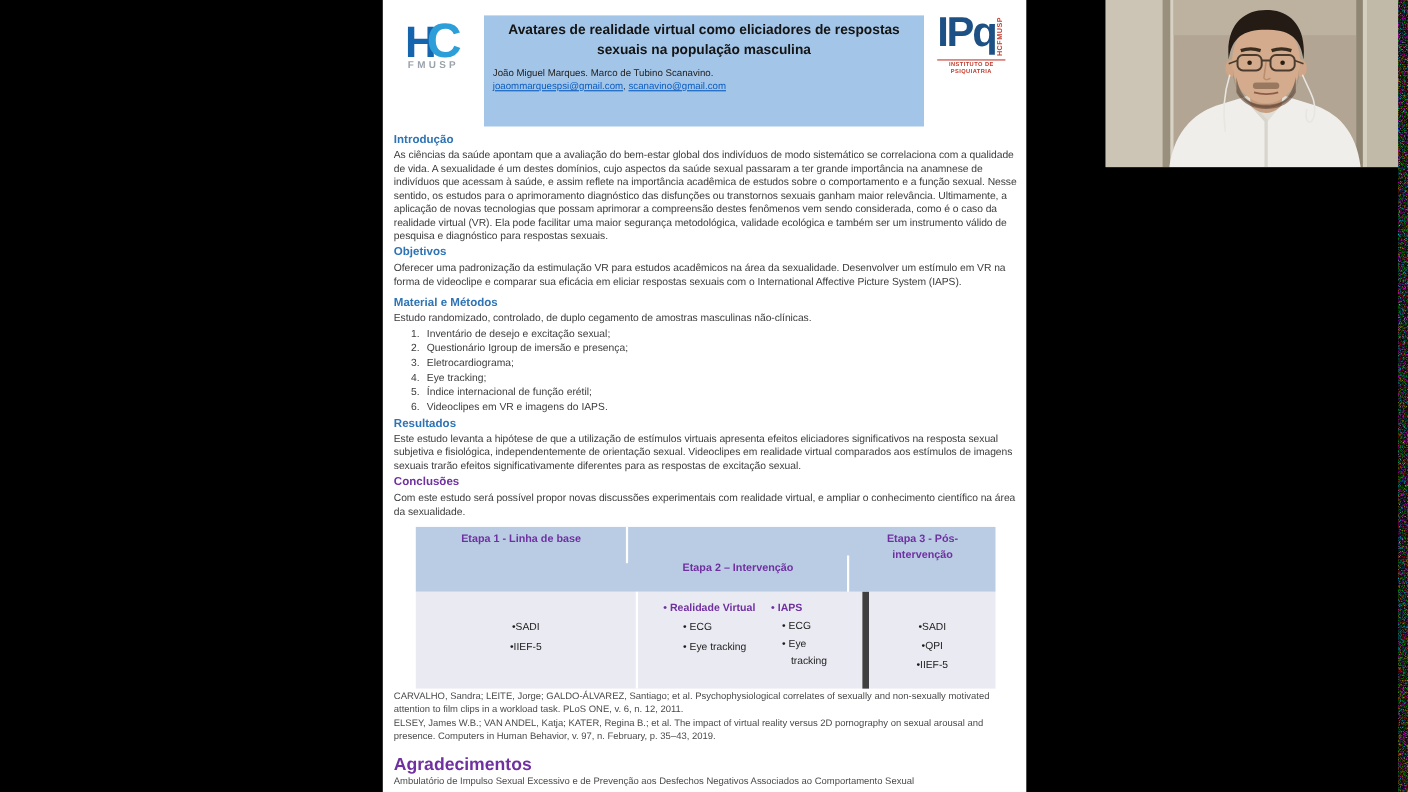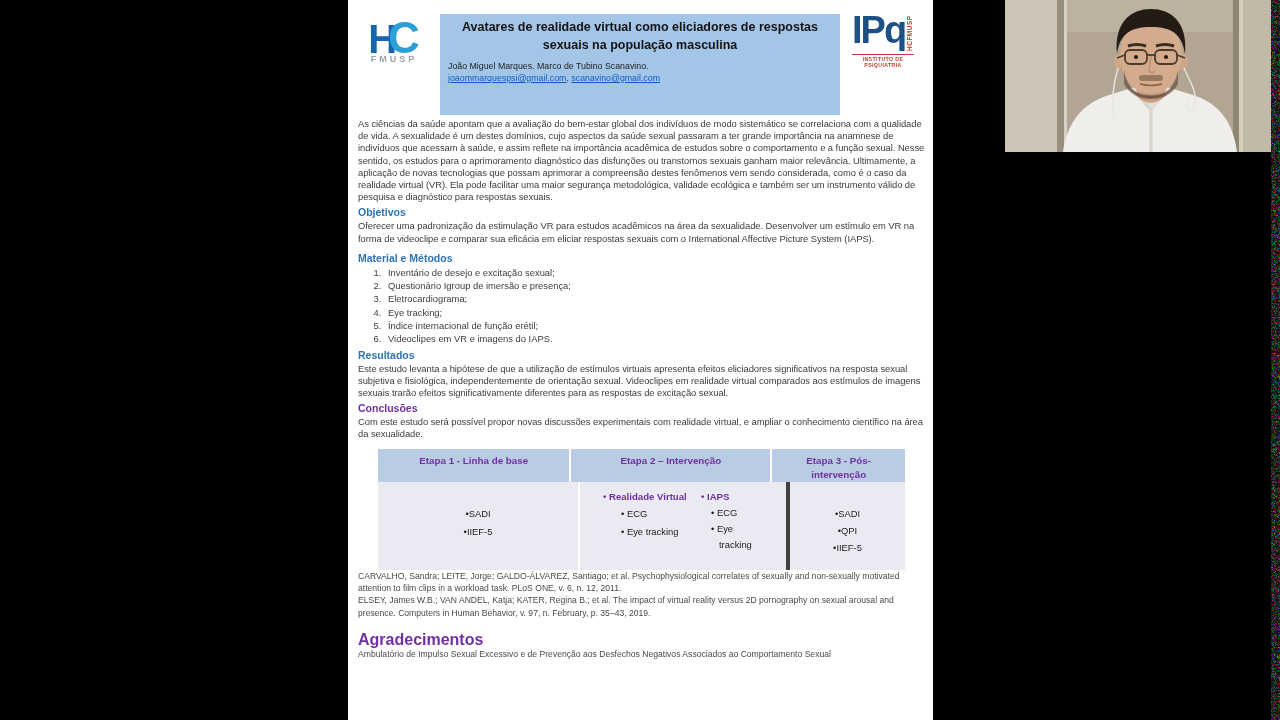--- a/index.html
+++ b/index.html
@@ -40,27 +40,27 @@
   .body-text{font-size:9.4px;line-height:12.2px;letter-spacing:-0.05px;color:#3c3c3c;text-align:left;}
   .mm-heading{margin-top:7px;}
   ol.methods{margin:1px 0 0 4px;padding-left:22px;font-size:9.4px;line-height:13.3px;color:#3c3c3c;}
   ol.methods li{padding-left:4px;}
   
   .etable{margin:8px 0 0 20px;width:527px;font-size:9.4px;}
   .et-head{display:flex;background:var(--table-header-bg,#B9CCE4);}
   .et-hcell{box-sizing:border-box;text-align:center;font-weight:bold;color:var(--heading-purple,#7030A0);
     font-size:9.8px;line-height:14px;padding:5px 18px 3px;height:33px;}
   .et-h1{width:202px;border-right:2px solid #fff;}
-  .et-h2{width:210px;border-right:2px solid #fff;}
+  .et-h2{width:210px;border-right:2px solid #fff;margin-top:26px;}
   .et-h3{width:138px;}
   .et-body{display:flex;background:var(--table-body-bg,#EAEAF3);min-height:88px;}
   .et-bcell{box-sizing:border-box;}
   .et-b1{width:202px;border-right:2px solid #fff;text-align:center;padding-top:23px;line-height:18px;color:#1c1c1c;}
   .et-b2a{width:115px;padding:7px 0 0 23px;}
-  .et-b2b{width:95px;border-right:4px solid #404040;padding:7px 0 0 4px;}
+  .et-b2b{width:95px;border-right:6px solid #404040;padding:7px 0 0 4px;}
   .et-b3{width:115px;text-align:center;padding-top:23px;line-height:17px;color:#1c1c1c;}
   .et-subtitle{font-weight:bold;color:var(--heading-purple,#7030A0);font-size:9.6px;line-height:16px;}
   .et-item{color:#1c1c1c;line-height:18px;padding-left:18px;}
   .et-b2b .et-item{padding-left:12px;width:56px;line-height:16px;text-indent:-8px;margin-left:8px;box-sizing:border-box;}
   .et-b2b .et-subtitle{padding-left:2px;}
   
   .refs-heading{font-size:11.5px;margin-top:15px;margin-bottom:4px;}
   .ref-item{font-size:8.6px;line-height:12.4px;color:#4a4a4a;letter-spacing:0;}
   .ack-heading{font-size:16px;margin-top:14px;margin-bottom:2px;}
   .ack-text{font-size:8.6px;line-height:12px;color:#4a4a4a;}
@@ -92,26 +92,28 @@
 
     <div class="ipq-logo">
       <div class="ipq-row">
         <span class="ipq-text">IPq</span>
         <span class="ipq-side">HCFMUSP</span>
       </div>
       <div class="ipq-caption">INSTITUTO DE PSIQUIATRIA</div>
     </div>
   </div>
 
+  <div class="sec-heading blue">Introdução</div>
   <div class="body-text">As ciências da saúde apontam que a avaliação do bem-estar global dos indivíduos de modo sistemático se correlaciona com a qualidade de vida. A sexualidade é um destes domínios, cujo aspectos da saúde sexual passaram a ter grande importância na anamnese de indivíduos que acessam à saúde, e assim reflete na importância acadêmica de estudos sobre o comportamento e a função sexual. Nesse sentido, os estudos para o aprimoramento diagnóstico das disfunções ou transtornos sexuais ganham maior relevância. Ultimamente, a aplicação de novas tecnologias que possam aprimorar a compreensão destes fenômenos vem sendo considerada, como é o caso da realidade virtual (VR). Ela pode facilitar uma maior segurança metodológica, validade ecológica e também ser um instrumento válido de pesquisa e diagnóstico para respostas sexuais.</div>
 
   <div class="sec-heading blue">Objetivos</div>
   <div class="body-text">Oferecer uma padronização da estimulação VR para estudos acadêmicos na área da sexualidade. Desenvolver um estímulo em VR na forma de videoclipe e comparar sua eficácia em eliciar respostas sexuais com o International Affective Picture System (IAPS).</div>
 
   <div class="sec-heading blue mm-heading">Material e Métodos</div>
+  <div class="body-text">Estudo randomizado, controlado, de duplo cegamento de amostras masculinas não-clínicas.</div>
   <ol class="methods">
     <li>Inventário de desejo e excitação sexual;</li>
     <li>Questionário Igroup de imersão e presença;</li>
     <li>Eletrocardiograma;</li>
     <li>Eye tracking;</li>
     <li>Índice internacional de função erétil;</li>
     <li>Videoclipes em VR e imagens do IAPS.</li>
   </ol>
 
   <div class="sec-heading blue">Resultados</div>

